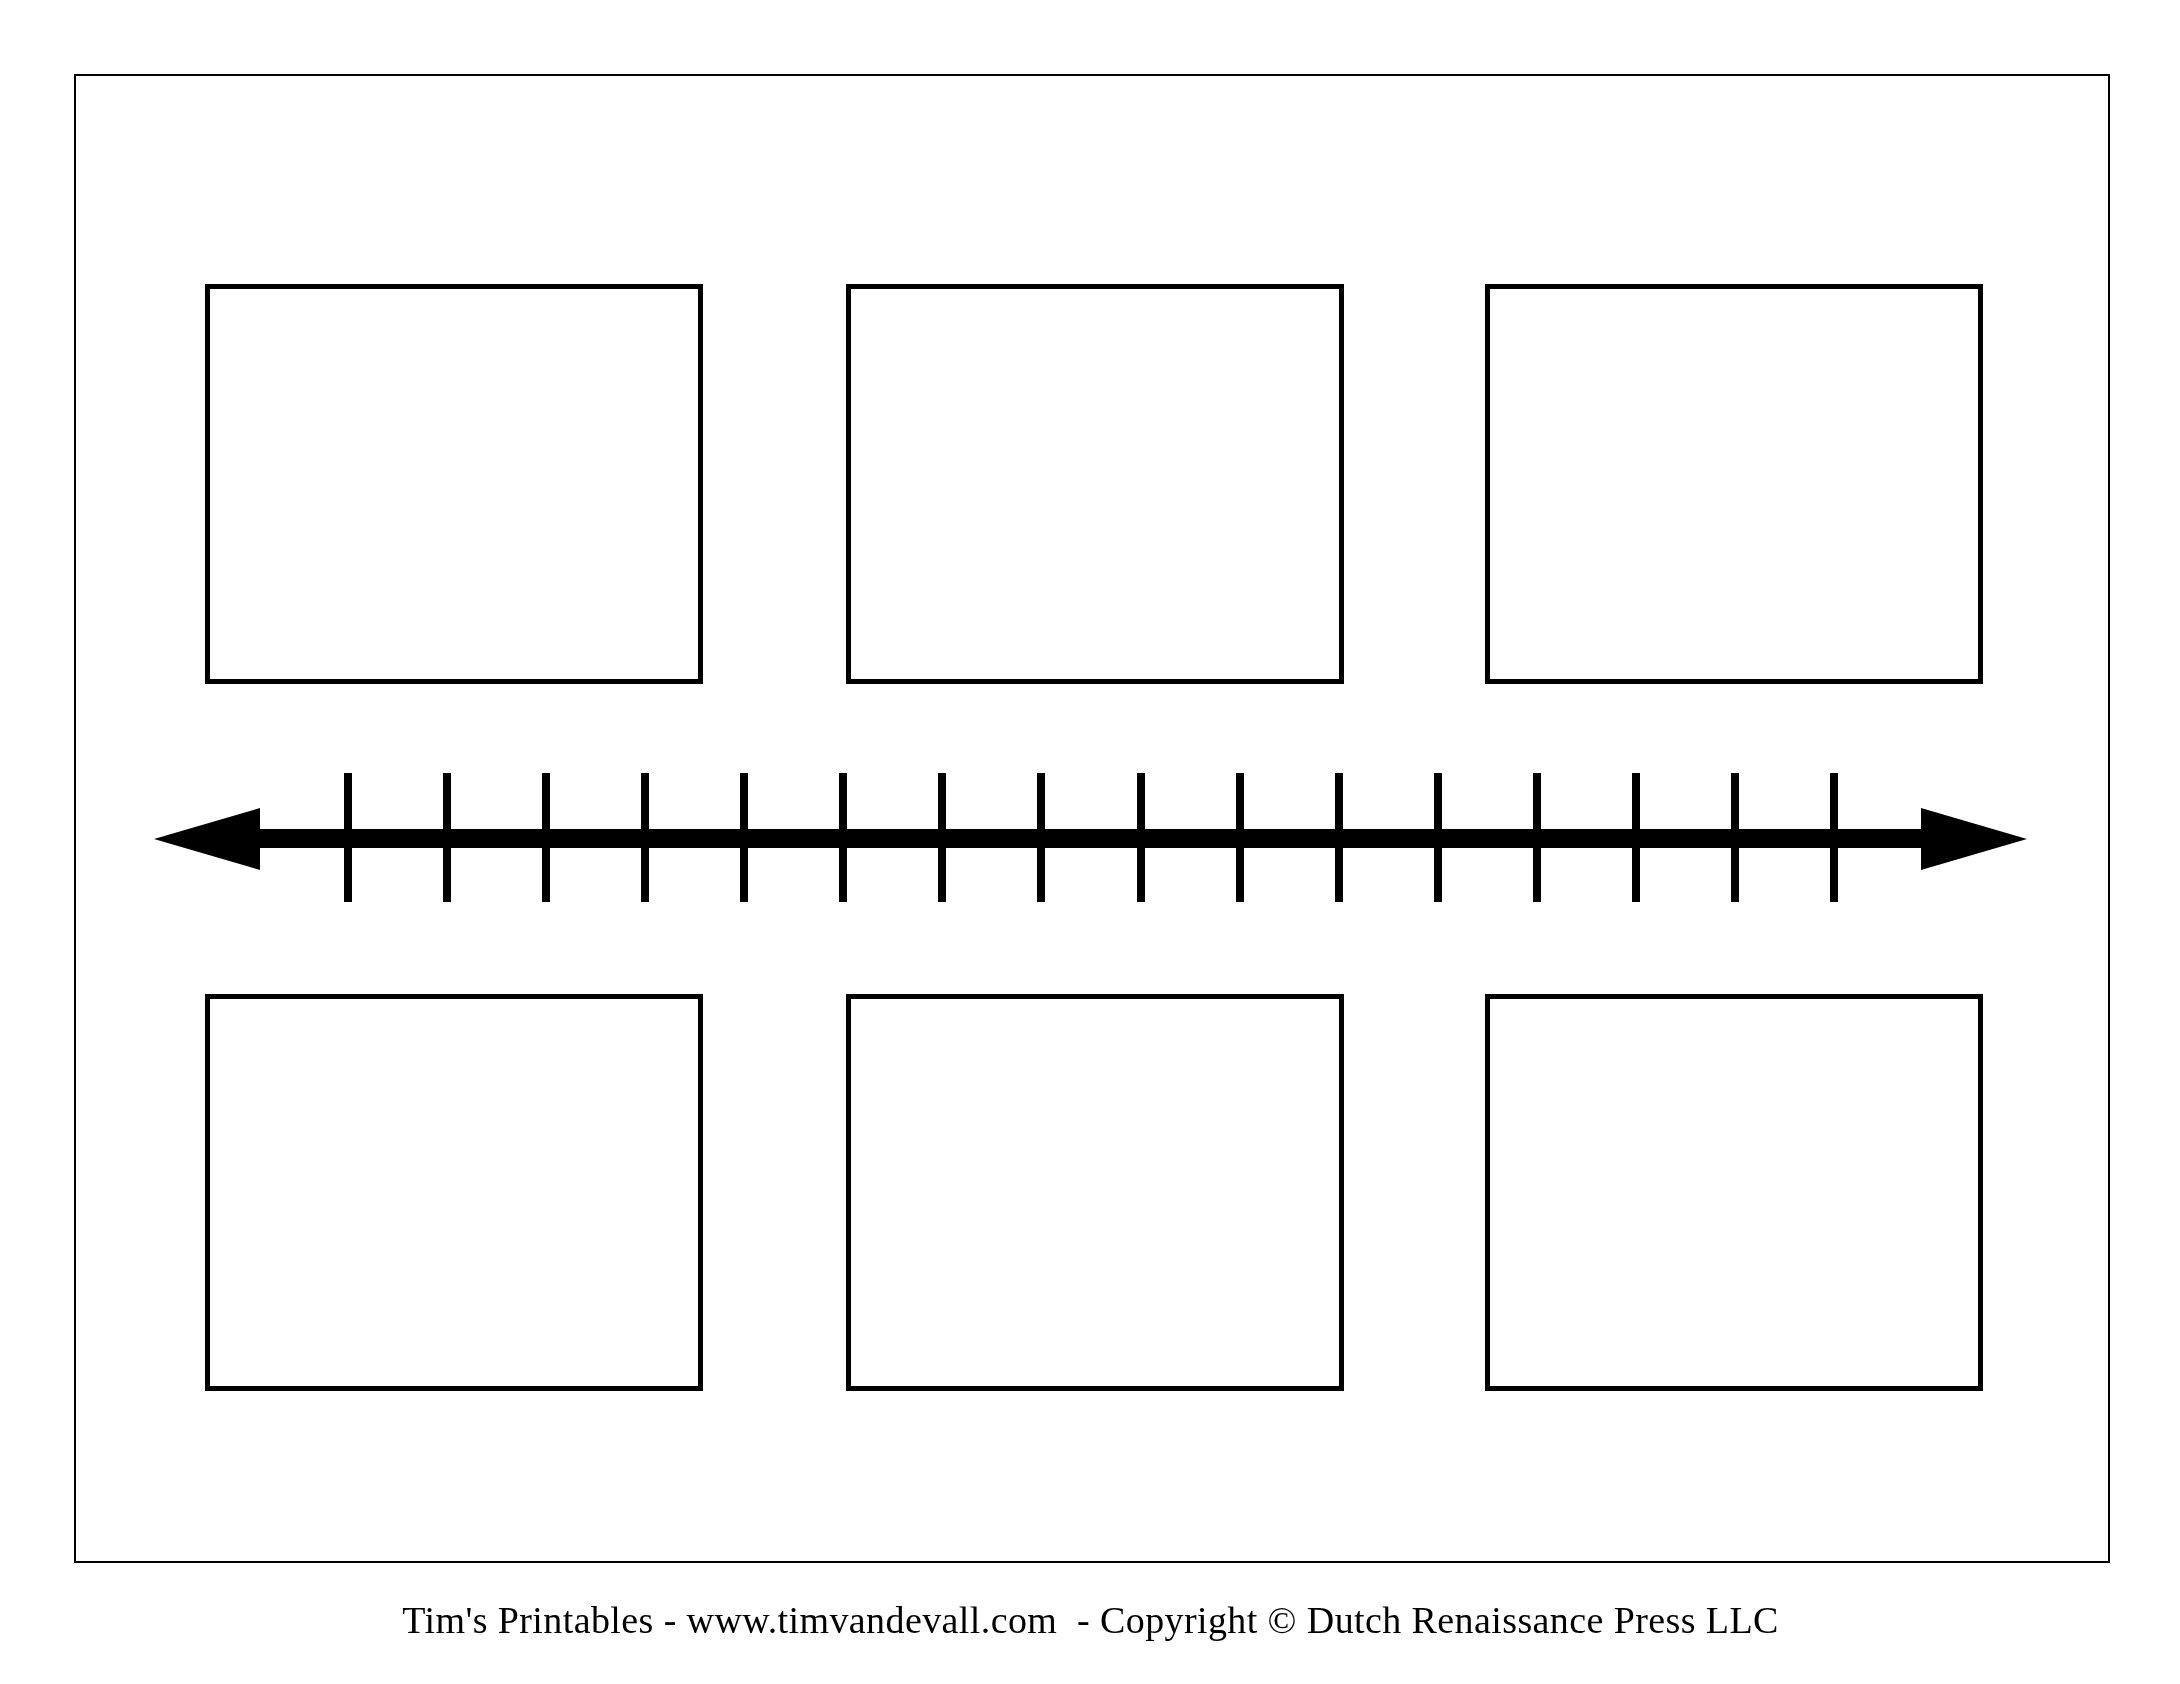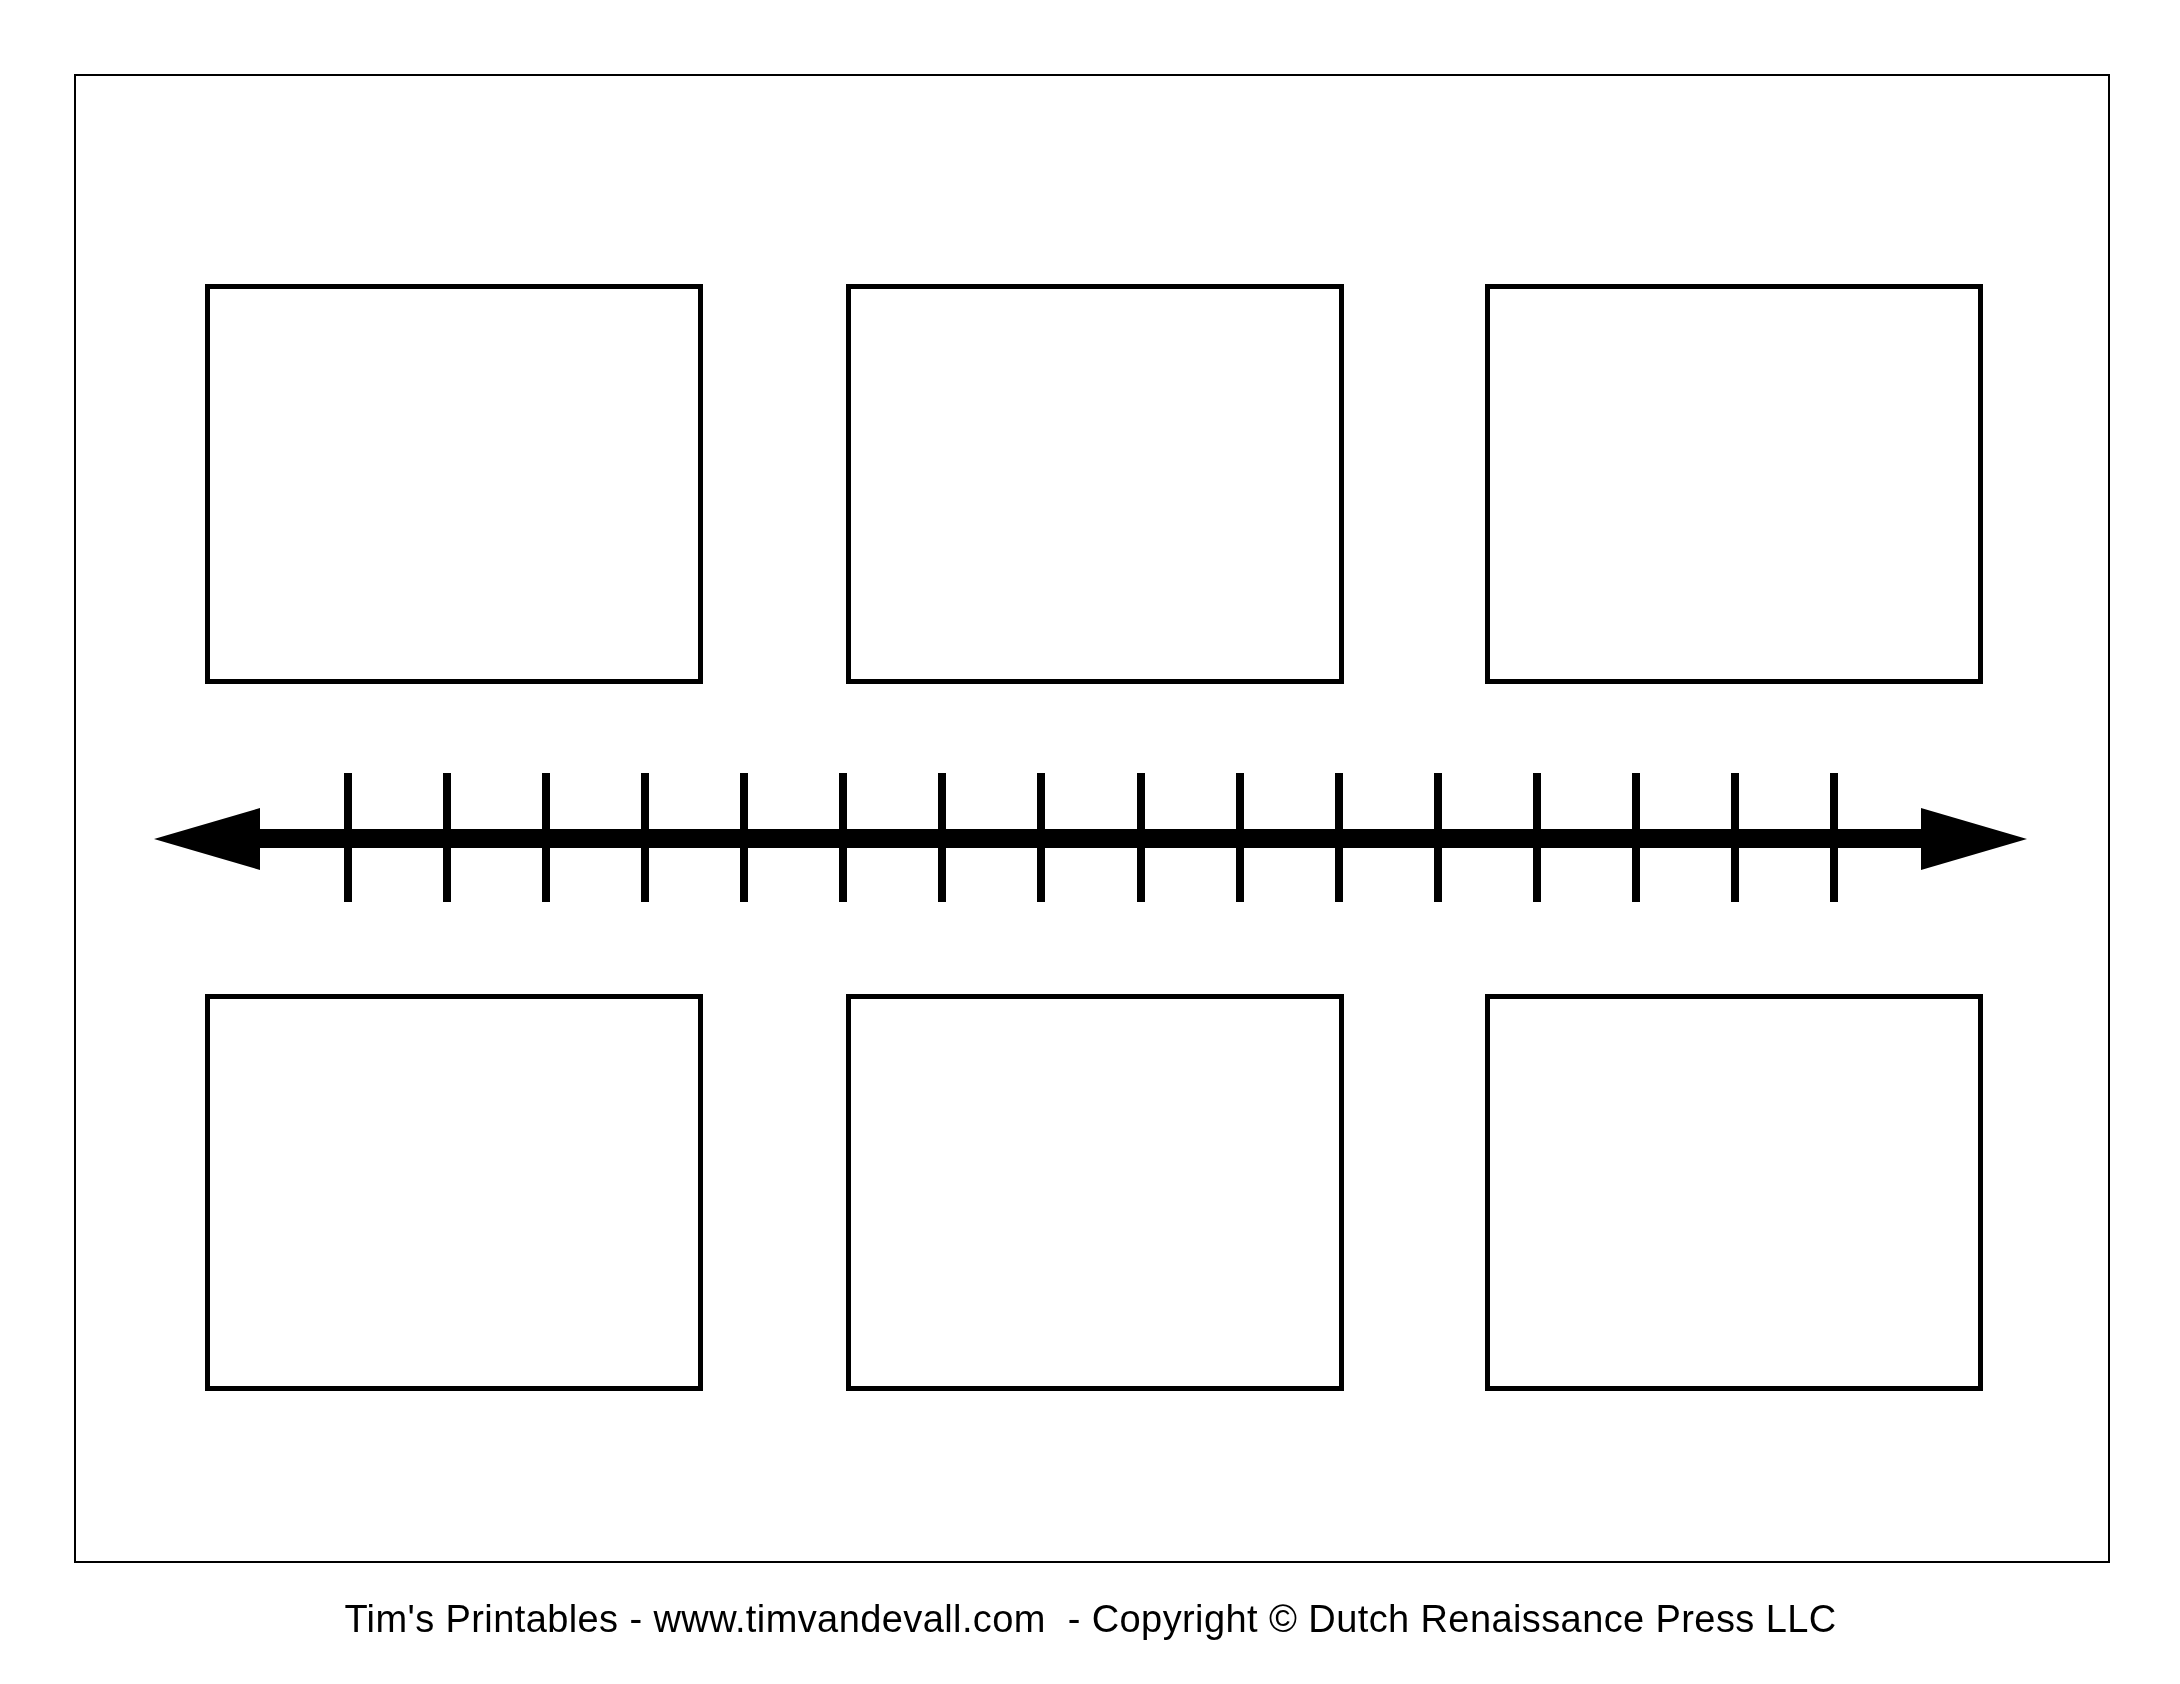--- a/index.html
+++ b/index.html
@@ -3,21 +3,21 @@
 <meta charset="utf-8">
 <style>
   * { margin: 0; padding: 0; box-sizing: border-box; }
   html, body { background: #ffffff; }
   .canvas {
     position: relative;
     width: 2181px;
     height: 1685px;
     background: #ffffff;
     overflow: hidden;
-    font-family: Liberation Sans, sans-serif;
+    font-family: Liberation Serif, serif;
   }
   .page-border {
     position: absolute;
     left: 74px; top: 74px;
     width: 2036px; height: 1489px;
     border: 2.6px solid #000000;
     background: #ffffff;
   }
   .event-box {
     position: absolute;

